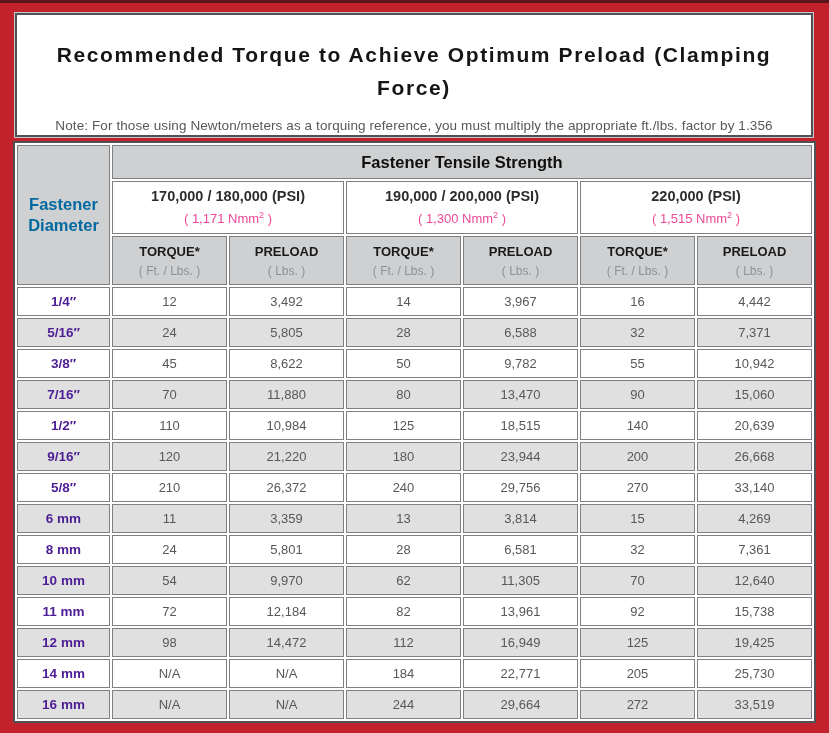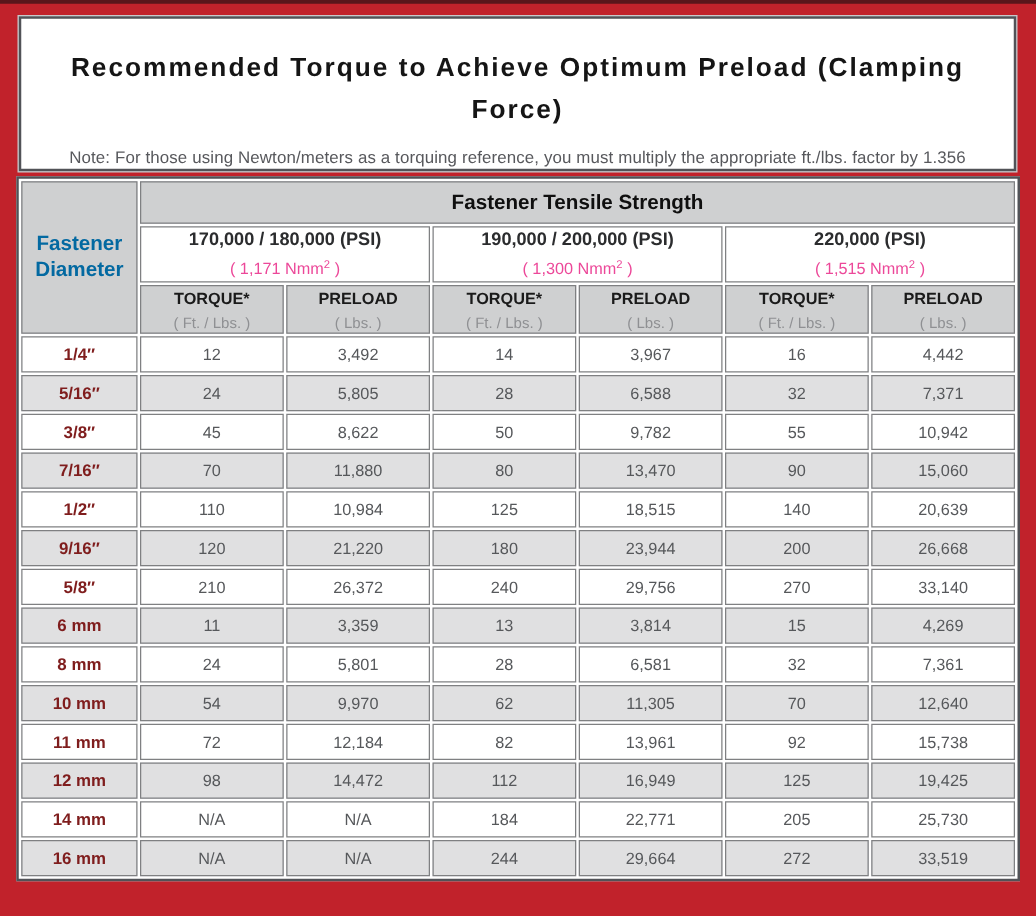--- a/index.html
+++ b/index.html
@@ -78,55 +78,55 @@
     line-height: 21px;
   }
   td.group-title {
     height: 34px;
     background: #cfd0d1;
     font-weight: bold;
     font-size: 16.5px;
     color: #0f0f0f;
   }
   td.psi {
-    height: 45px;
+    height: 53px;
     background: #ffffff;
   }
   .psi-main {
     font-weight: bold;
     font-size: 14.5px;
     color: #2b2c2e;
     margin-bottom: 6px;
   }
   .psi-sub {
     font-size: 13px;
     color: #ec4899;
     text-align: center;
   }
   .psi-sub sup { font-size: 9px; }
   td.sub {
-    height: 39px;
+    height: 49px;
     background: #cfd0d1;
   }
   .sub-main {
     font-weight: bold;
     font-size: 13px;
     color: #1a1a1a;
     margin-bottom: 5px;
   }
   .sub-unit {
     font-size: 12px;
     color: #8f9093;
   }
 
   tbody td { height: 29px; font-size: 13px; }
   tbody td.diam {
     font-weight: bold;
     font-size: 13.5px;
-    color: #7f1d1d;
+    color: #4c1d95;
   }
   tbody td.val { color: #56585b; }
   tbody tr:nth-child(odd) td  { background: #ffffff; }
   tbody tr:nth-child(even) td { background: #e0e0e1; }
 </style>
 </head>
 <body>
 
 <div id="app">
   <div class="top-edge"></div>

